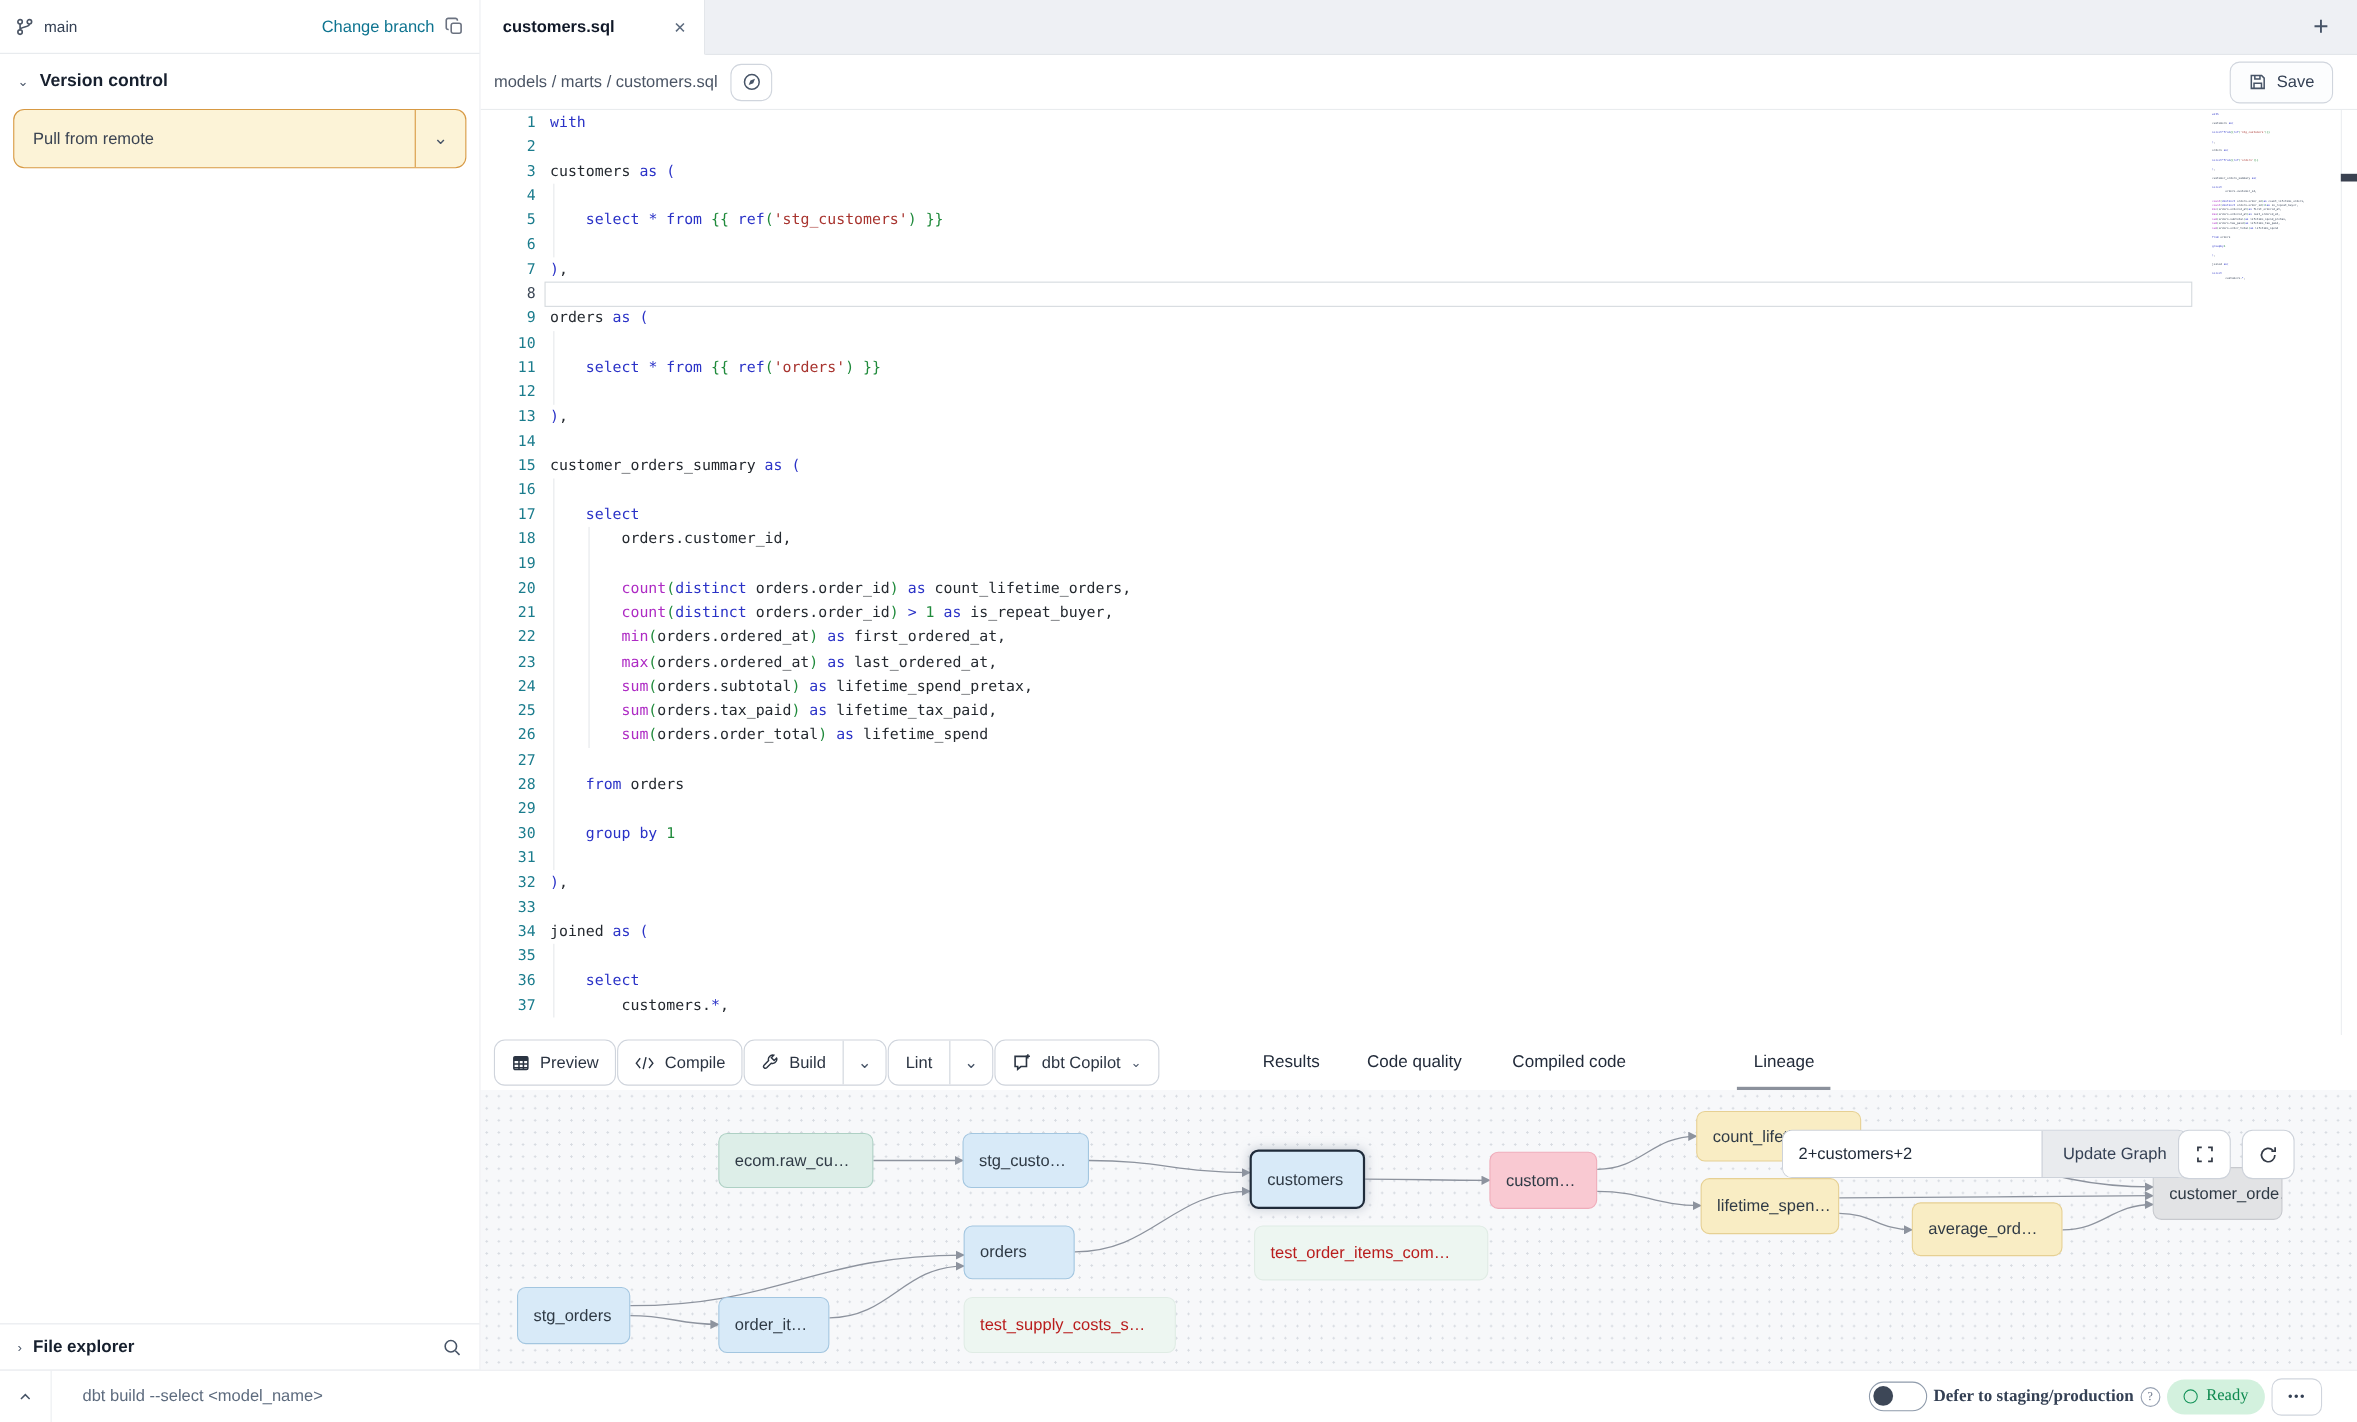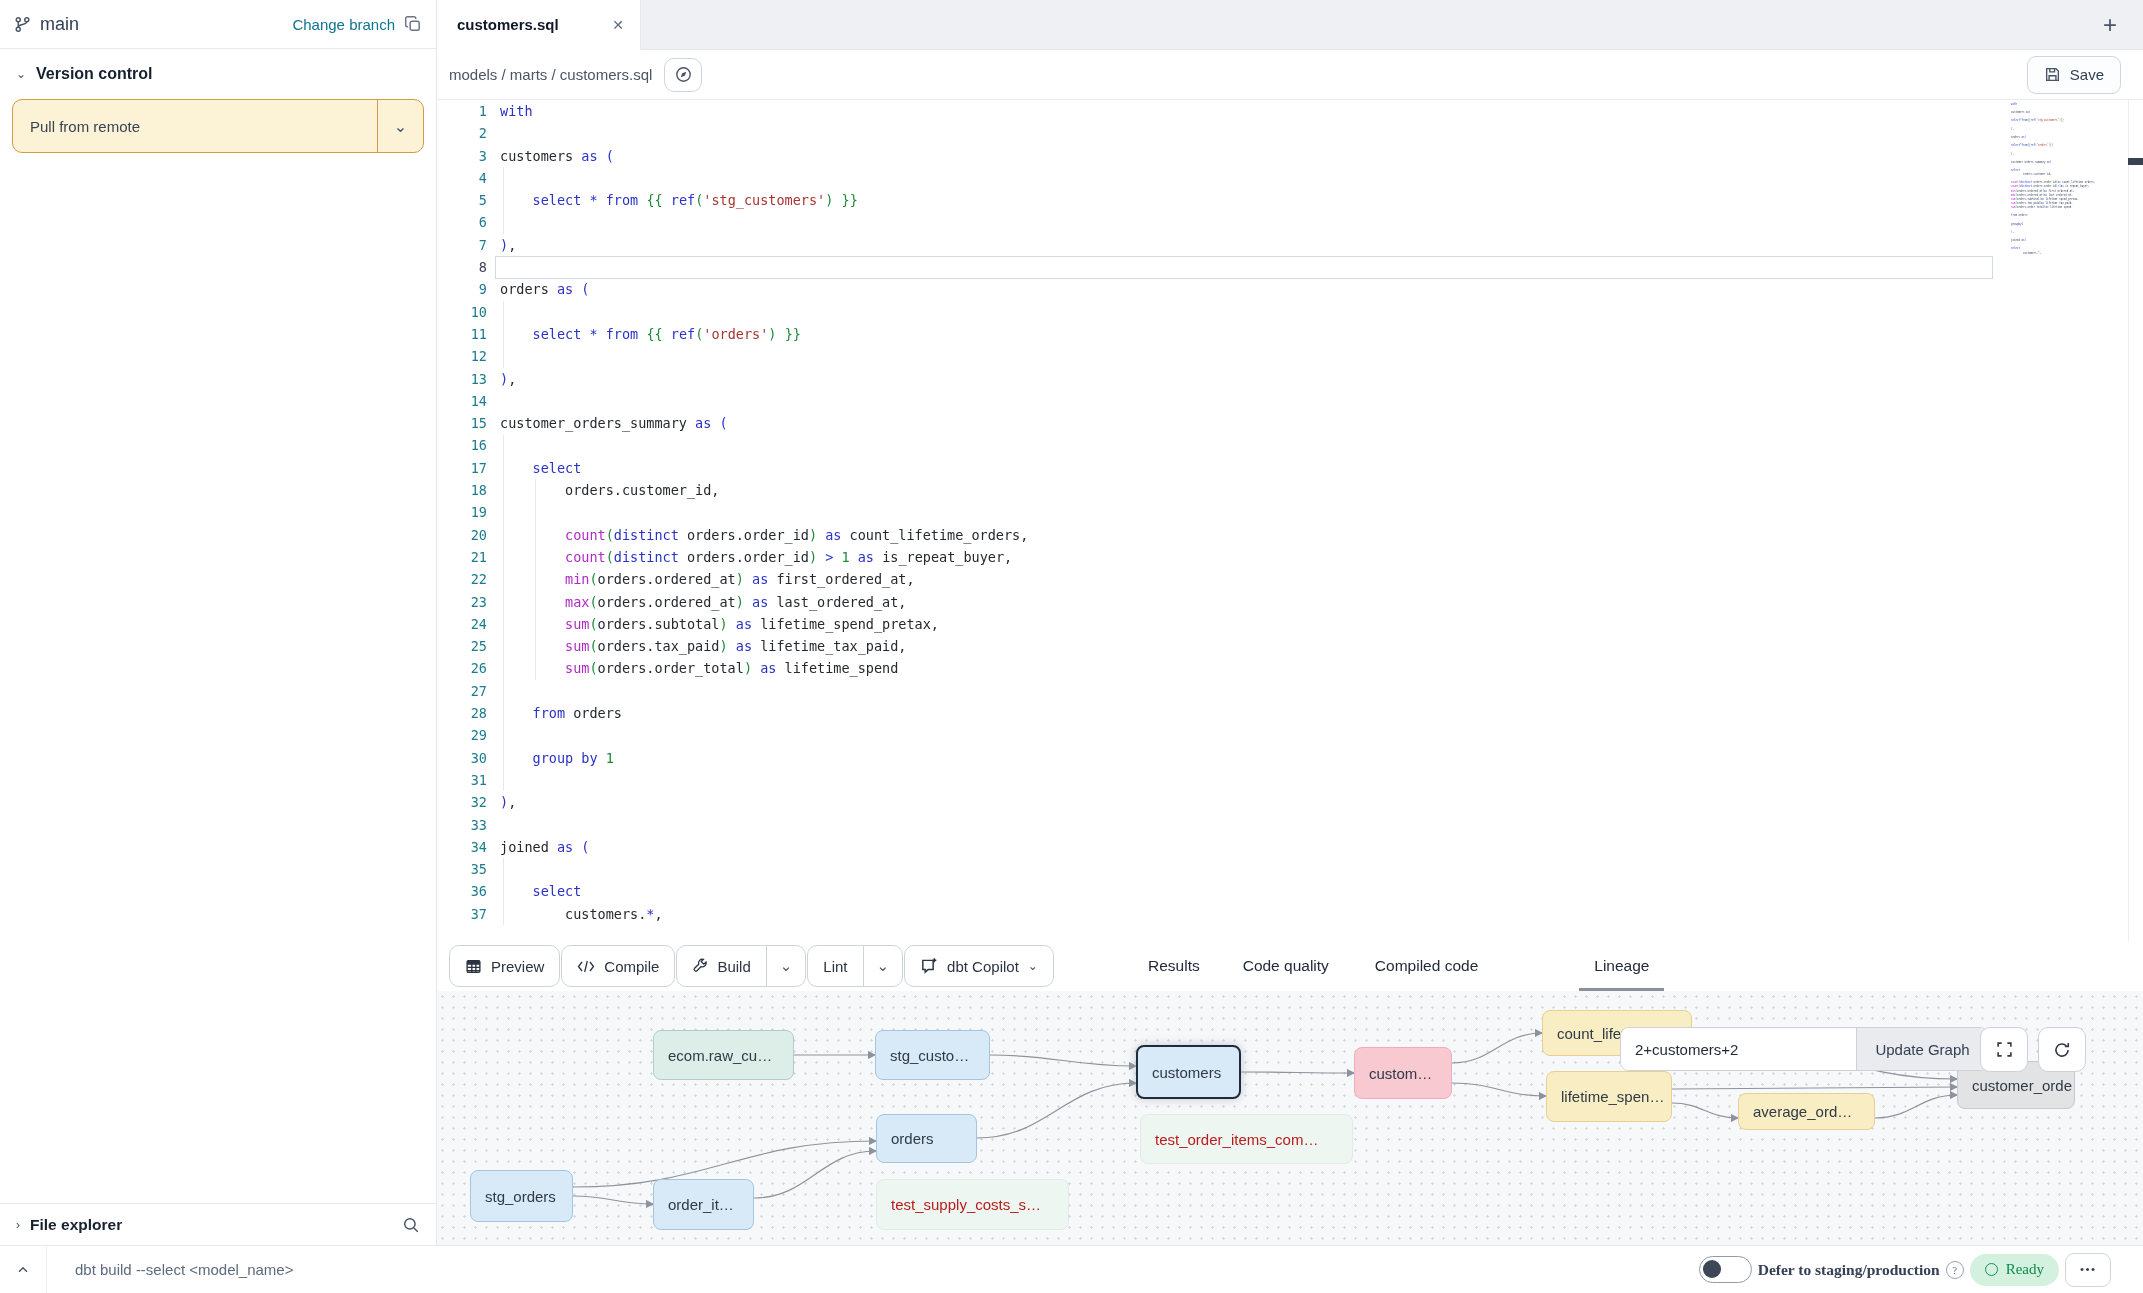--- a/index.html
+++ b/index.html
@@ -18,21 +18,21 @@
   
   .sidebar {
     grid-row: 1; grid-column: 1;
     background: #fff; border-right: 1px solid #e4e7ec;
     display: flex; flex-direction: column;
   }
   .branch-row {
     height: 49px; flex: 0 0 49px; display: flex; align-items: center;
     padding: 0 14px; border-bottom: 1px solid #e6e9ed; gap: 9px;
   }
-  .branch-row .branch-name { font-size: 18px; color: #344054; }
+  .branch-row .branch-name { font-size: 14px; color: #344054; }
   .change-branch { margin-left: auto; font-size: 15px; color: #0e7490; cursor: pointer; }
   .vc-header { display: flex; align-items: center; gap: 10px; padding: 16px 16px 12px 16px; }
   .vc-header .vc-title { font-size: 16px; font-weight: 700; color: #17202e; }
   .chev { color: #475467; font-size: 12px; }
   .pull-btn {
     margin: 4px 12px; height: 54px; flex: 0 0 54px;
     border: 1px solid #d79943; border-radius: 10px; background: #fcf3d7;
     display: flex; align-items: stretch; overflow: hidden; cursor: pointer;
   }
   .pull-btn .pull-label { flex: 1; display: flex; align-items: center; padding-left: 17px; font-size: 15px; color: #3a4352; }
@@ -392,21 +392,21 @@
           <path d="M136 196 C272.35 196, 302.65 150, 439 150" fill="none" stroke="#8d939e" stroke-width="1.2" marker-end="url(#arr)"></path>
           <path d="M317 207 C371.9 207, 384.1 160, 439 160" fill="none" stroke="#8d939e" stroke-width="1.2" marker-end="url(#arr)"></path>
         </svg>
       <div id="lineage-nodes">
           <div class="lnode source" style="left: 216px; top: 39px; width: 141px; height: 50px;">ecom.raw_cu…</div>
           <div class="lnode model" style="left: 438px; top: 39px; width: 115px; height: 50px;">stg_custo…</div>
           <div class="lnode model selected" style="left: 699px; top: 54px; width: 105px; height: 54px;">customers</div>
           <div class="lnode snapshot" style="left: 917px; top: 56px; width: 98px; height: 52px;">custom…</div>
           <div class="lnode metric" style="left: 1105px; top: 19px; width: 150px; height: 46px;">count_lifetim…</div>
           <div class="lnode metric" style="left: 1109px; top: 80px; width: 126px; height: 51px;">lifetime_spen…</div>
-          <div class="lnode metric" style="left: 1301px; top: 102px; width: 137px; height: 37px;">average_ord…</div>
+          <div class="lnode metric" style="left: 1301px; top: 102px; width: 137px; height: 49px;">average_ord…</div>
           <div class="lnode exposure" style="left: 1520px; top: 70px; width: 118px; height: 48px;">customer_orde…</div>
           <div class="lnode model" style="left: 439px; top: 123px; width: 101px; height: 49px;">orders</div>
           <div class="lnode test" style="left: 703px; top: 123px; width: 213px; height: 50px;">test_order_items_com…</div>
           <div class="lnode model" style="left: 33px; top: 179px; width: 103px; height: 52px;">stg_orders</div>
           <div class="lnode model" style="left: 216px; top: 188px; width: 101px; height: 51px;">order_it…</div>
           <div class="lnode test" style="left: 439px; top: 188px; width: 193px; height: 51px;">test_supply_costs_s…</div>
         </div>
 
       <div class="graph-search">
         <input type="text" value="2+customers+2" style="">

